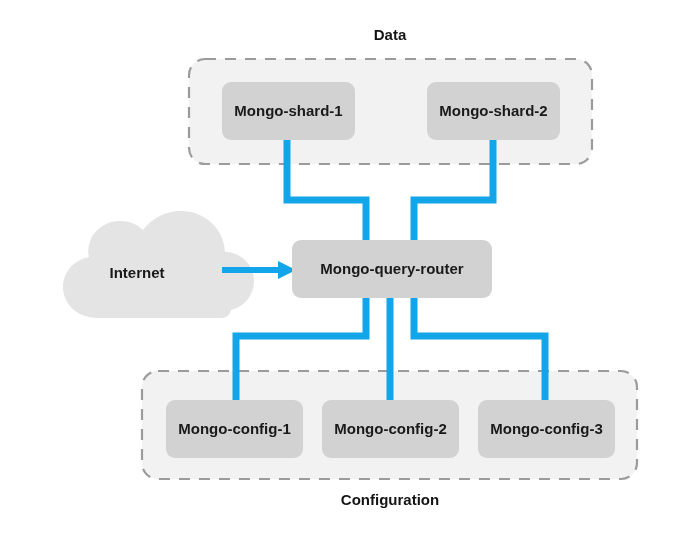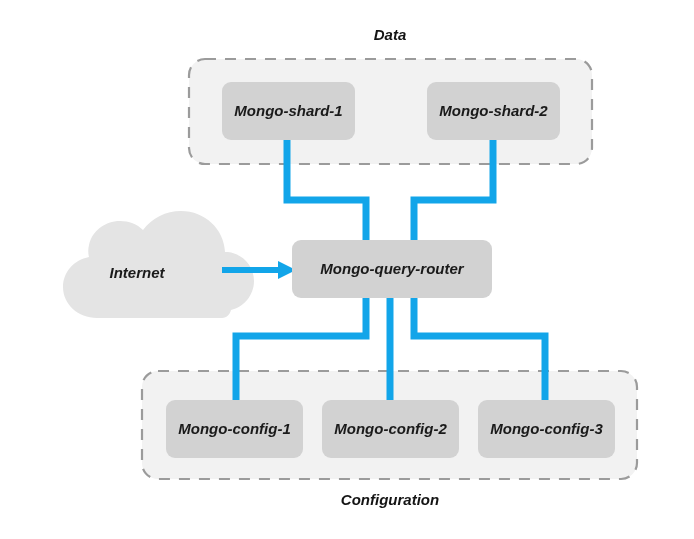--- a/index.html
+++ b/index.html
@@ -11,21 +11,20 @@
     width: 694px;
     height: 539px;
     font-family: "Liberation Sans", sans-serif;
     overflow: hidden;
   }
   #diagram-root {
     position: relative;
     width: 694px;
     height: 539px;
     background: #ffffff;
-    font-style: italic;
   }
   svg.canvas {
     position: absolute;
     top: 0;
     left: 0;
     width: 694px;
     height: 539px;
   }
   .node-label {
     font-family: "Liberation Sans", sans-serif;

